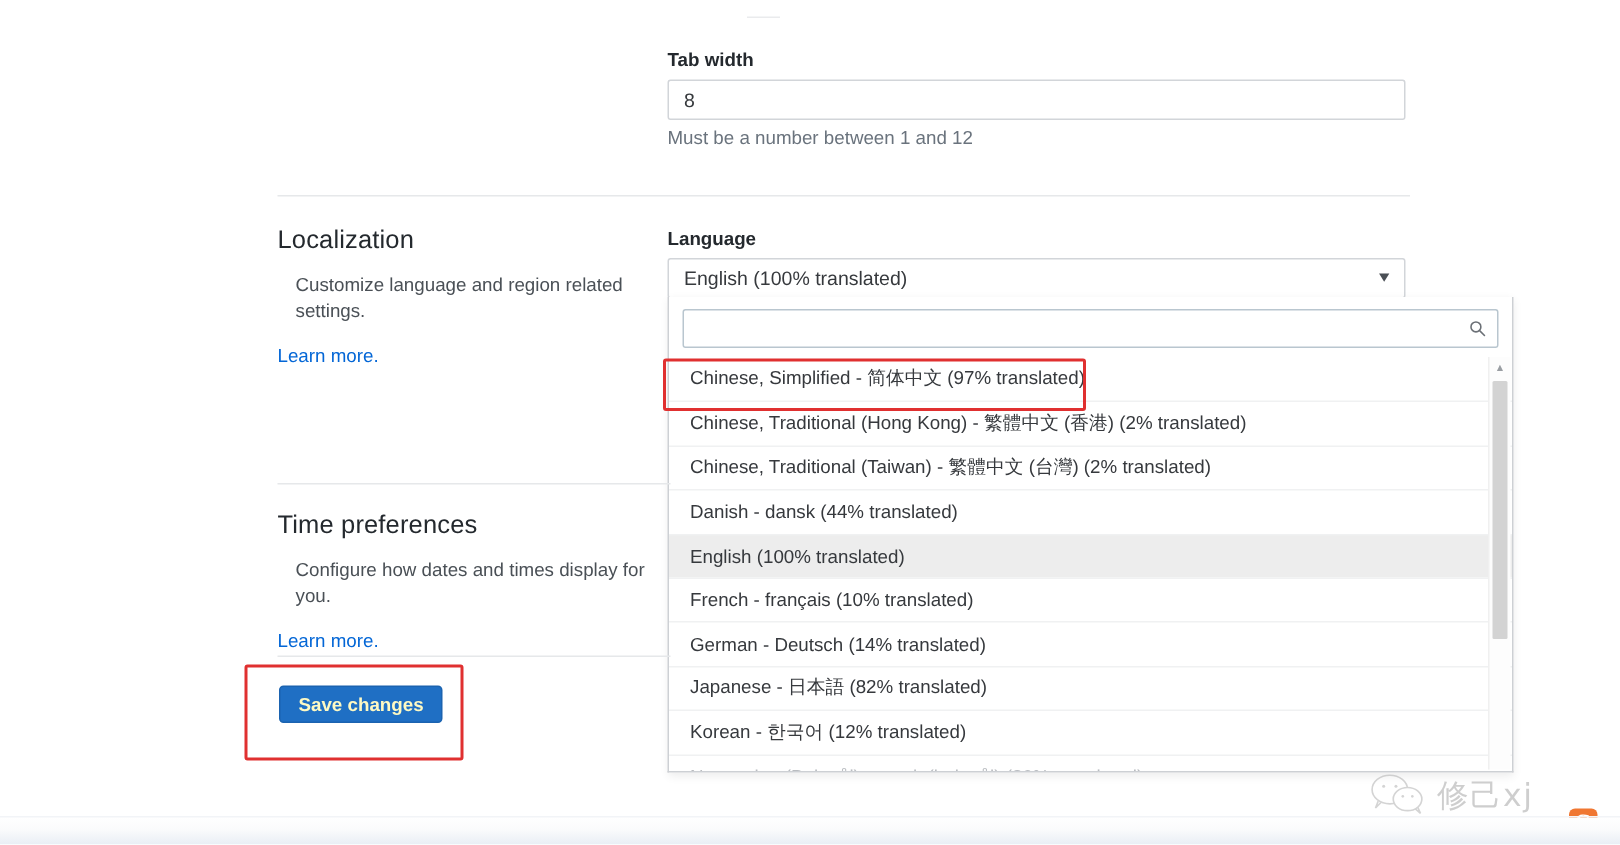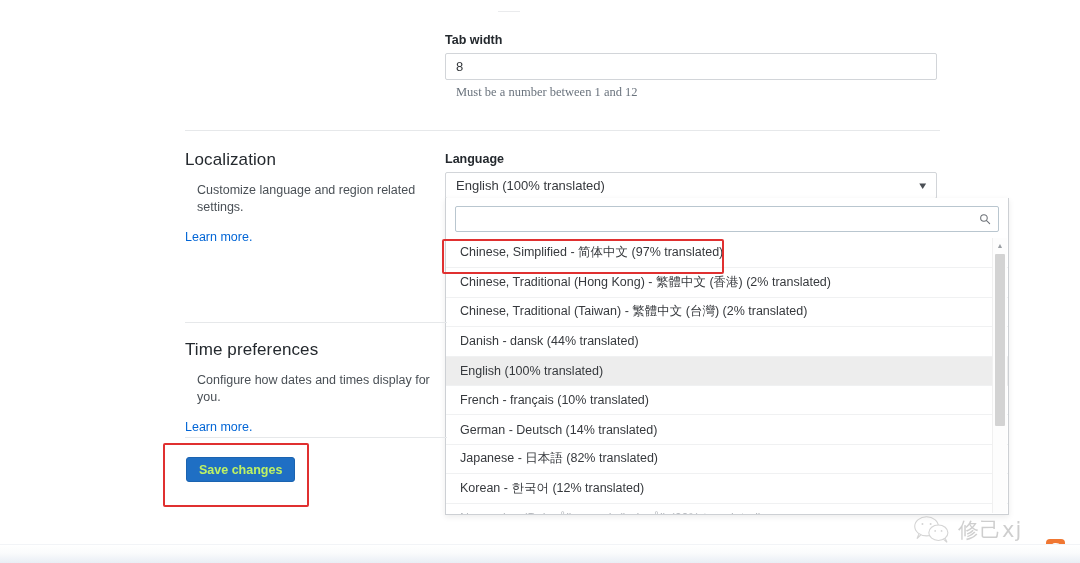--- a/index.html
+++ b/index.html
@@ -224,21 +224,21 @@
   
   .btn-primary {
     position: absolute;
     left: 186px;
     top: 457px;
     height: 25px;
     padding: 0 12px;
     background: #1f6fc4;
     border: 1px solid #1b63b0;
     border-radius: 3px;
-    color: #bef264;
+    color: #fef9c3;
     font-family: "Liberation Sans", "DejaVu Sans", sans-serif;
     font-size: 12.5px;
     font-weight: 600;
     cursor: pointer;
     display: flex;
     align-items: center;
     justify-content: center;
   }
 
   
@@ -298,21 +298,21 @@
 </style>
 </head>
 <body>
 
 <div id="page">
 
   <div class="top-sliver"></div>
 
   <div class="field-label" style="left:445px; top:33px;">Tab width</div>
   <input class="text-input" style="left: 445px; top: 53px; width: 492px; height: 27px;" value="8">
-  <div class="field-help" style="left:456px; top:85px;font-family:Liberation Serif, serif;">Must be a number between 1 and 12</div>
+  <div class="field-help" style="left:445px; top:85px;">Must be a number between 1 and 12</div>
 
   <div class="divider" style="top:130px;"></div>
 
   <div class="section-left" style="top:150px;">
     <h2 class="section-title">Localization</h2>
     <p class="section-desc">Customize language and region related settings.</p>
     <a class="learn-more" href="#">Learn more.</a>
   </div>
 
   <div class="field-label" style="left:445px; top:152px;">Language</div>

